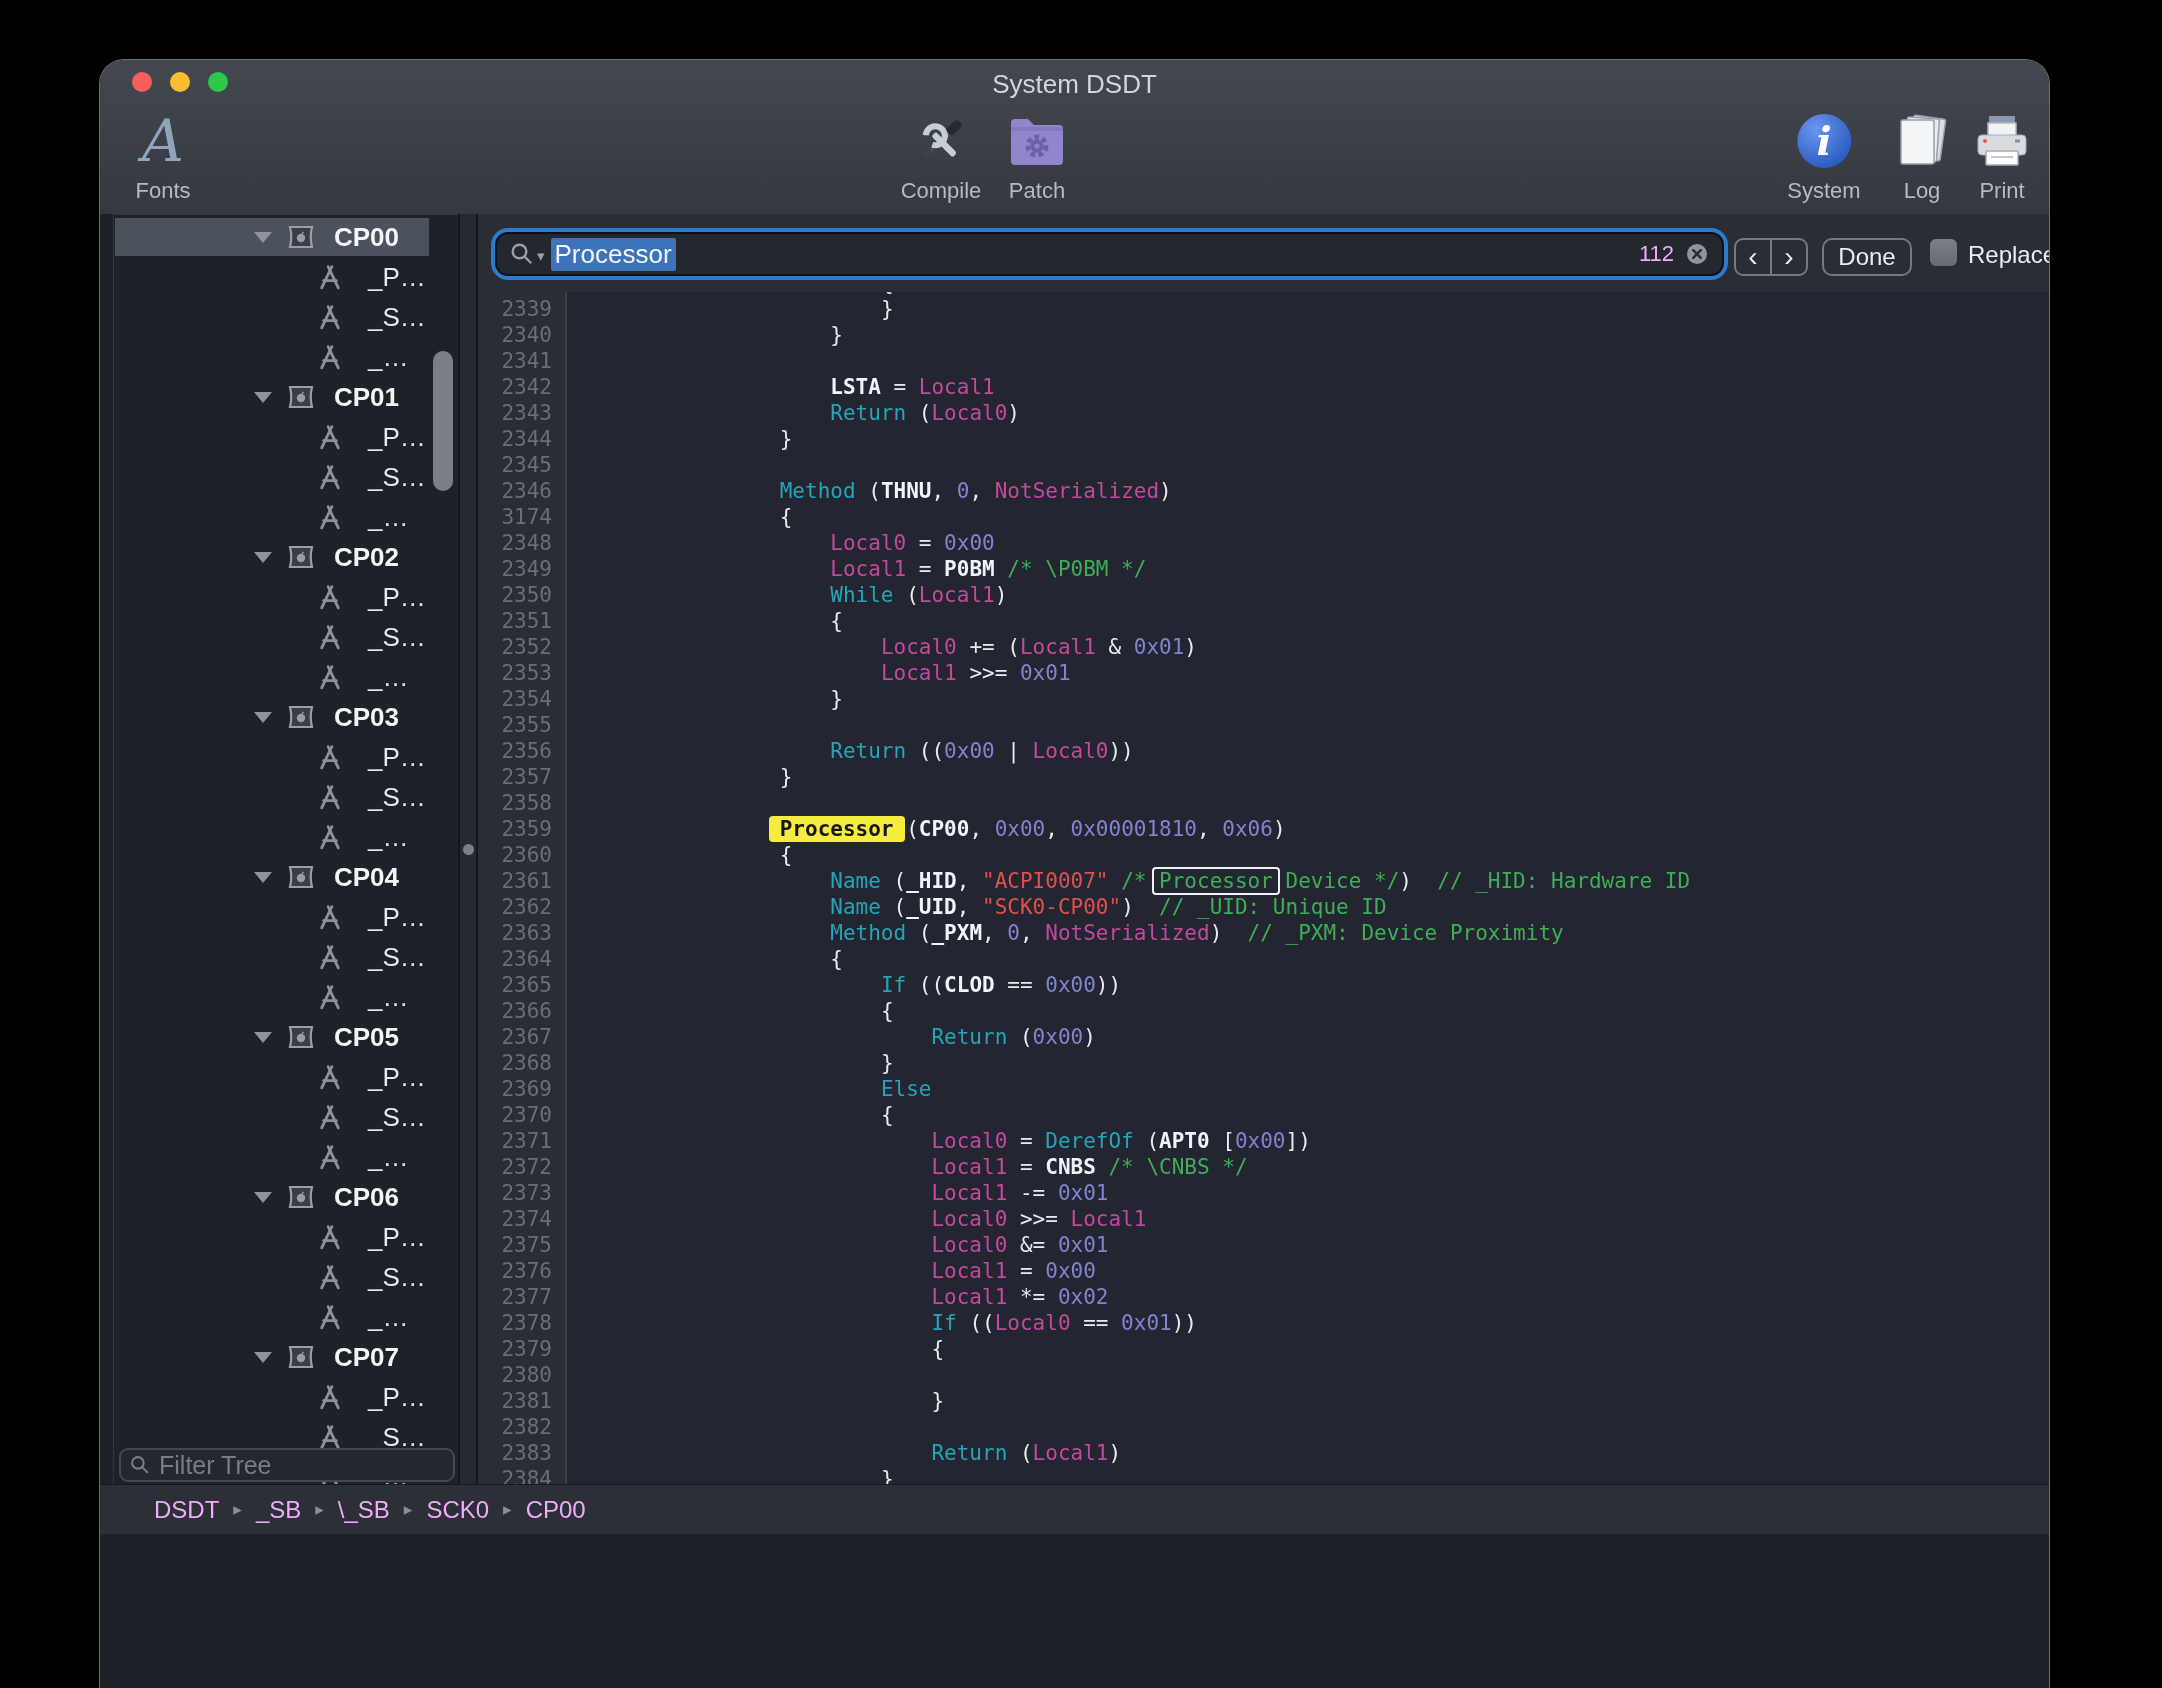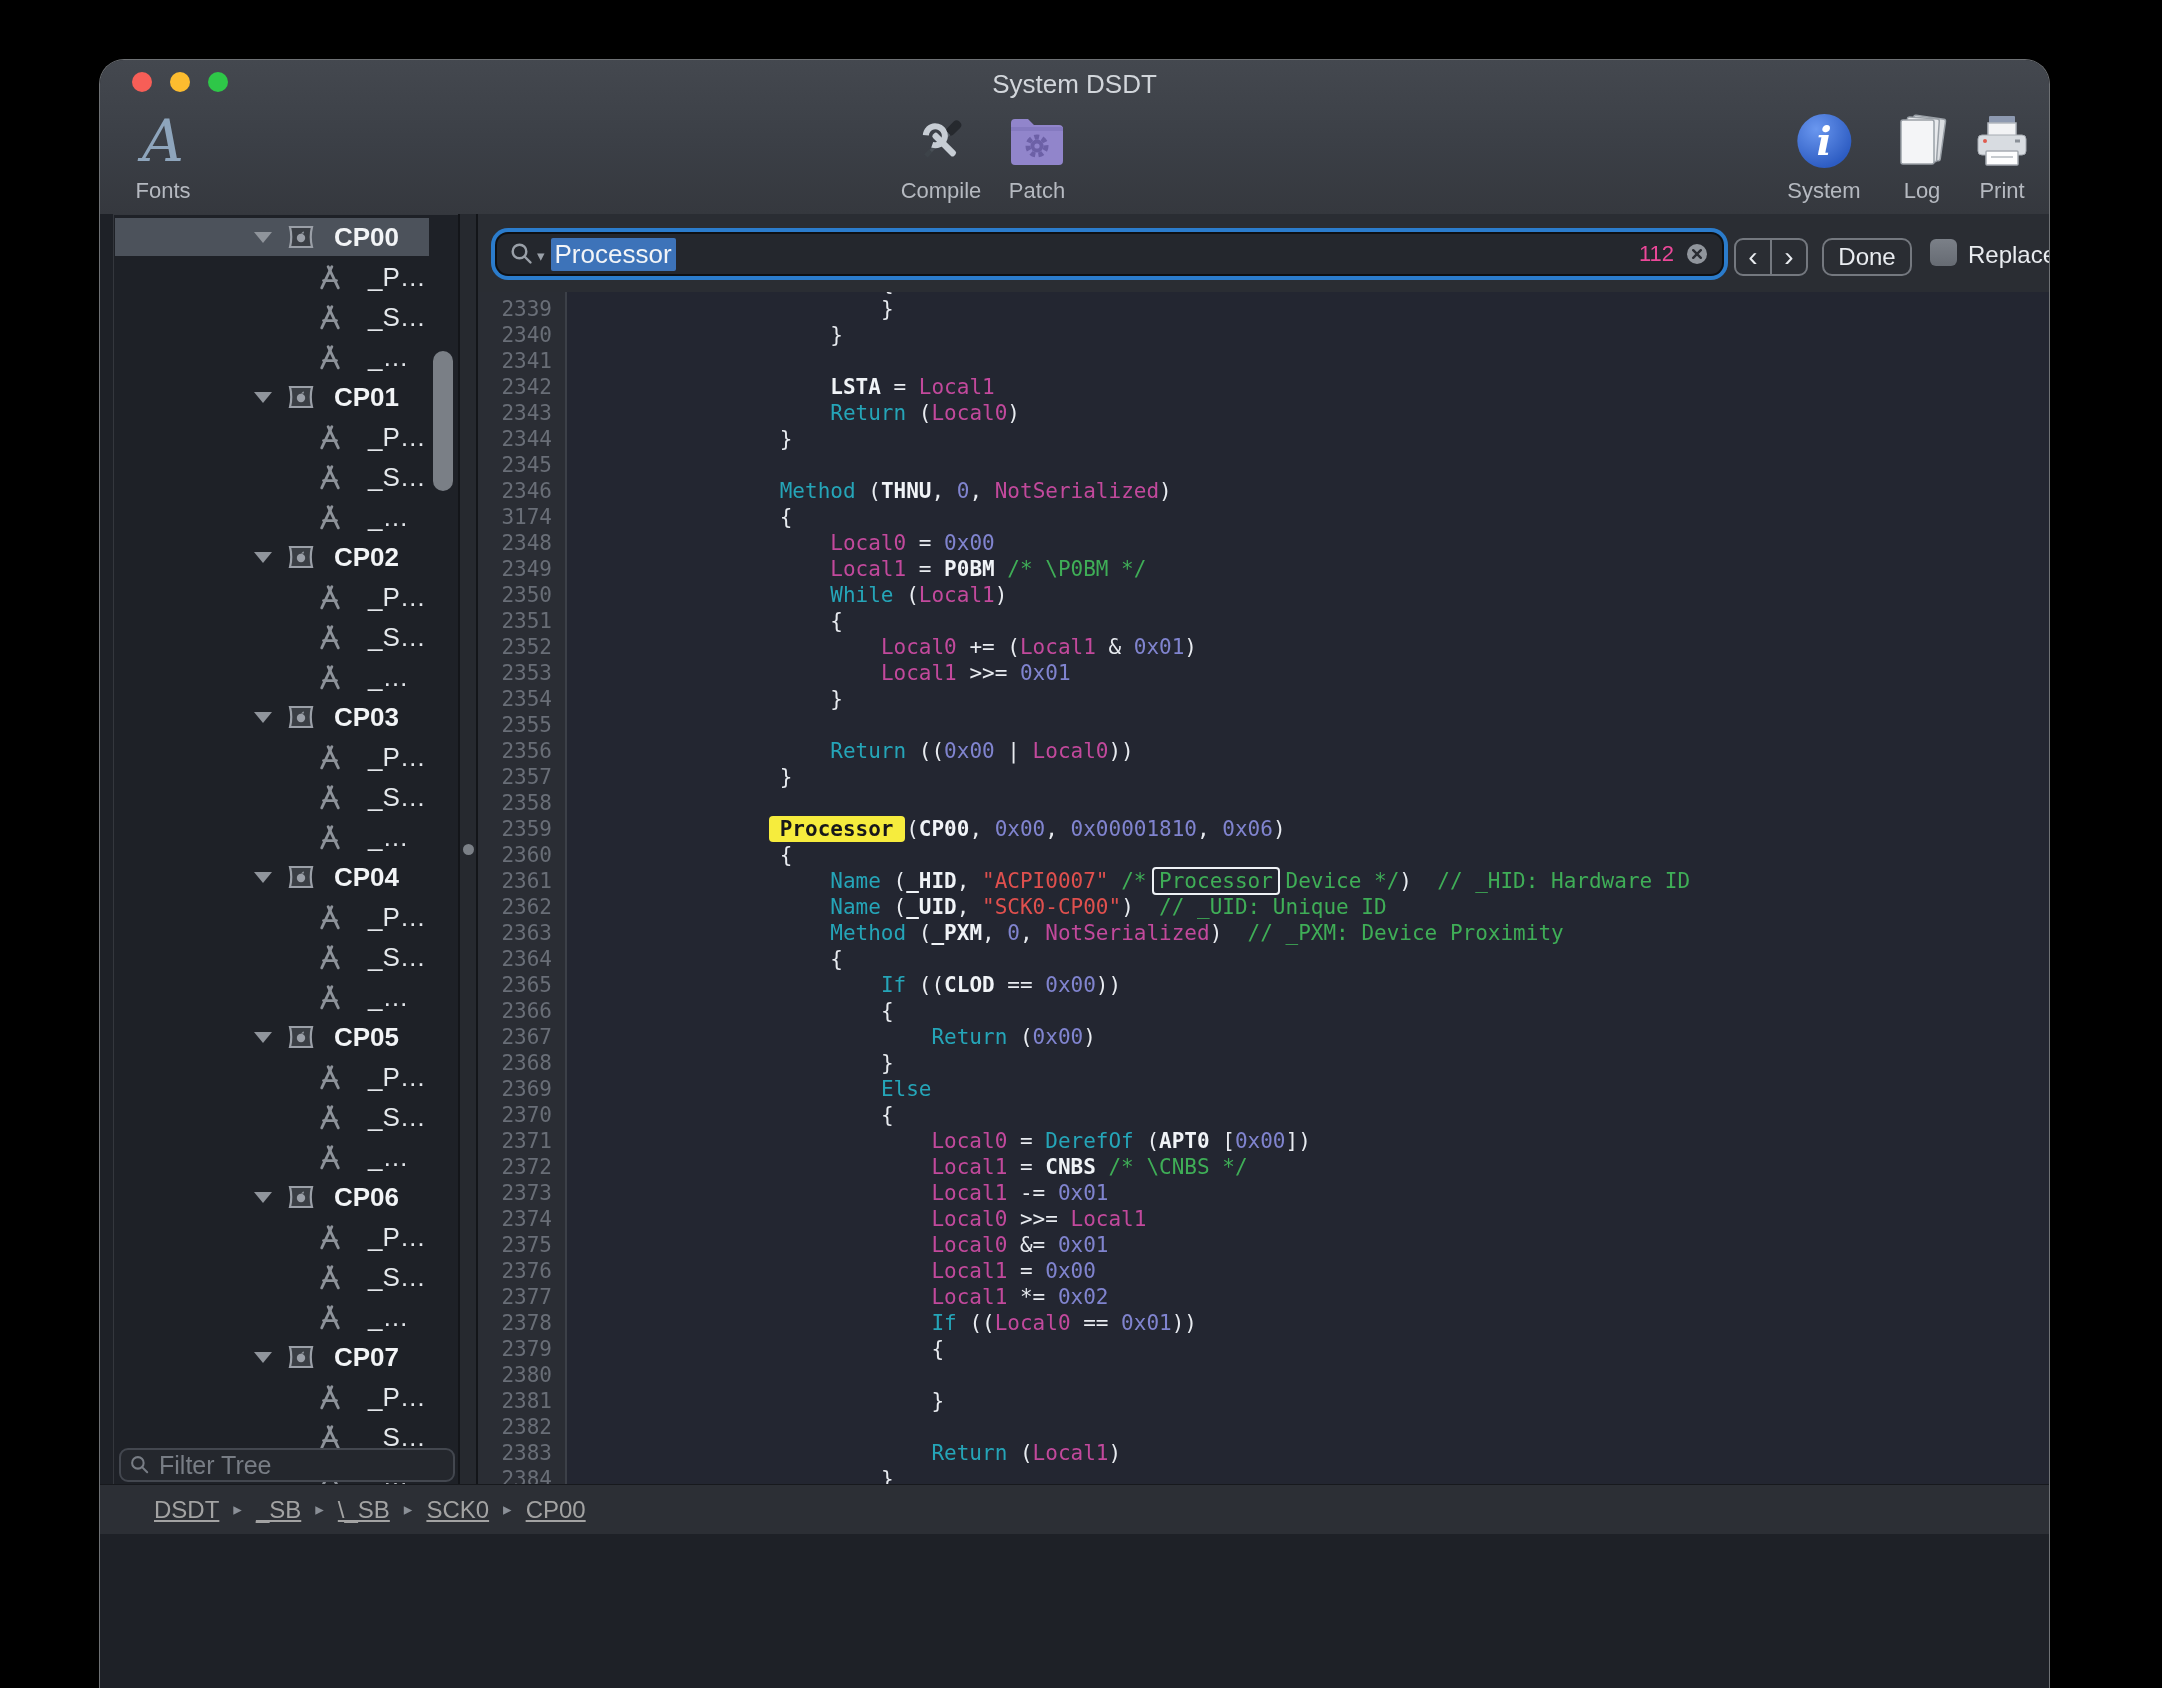--- a/index.html
+++ b/index.html
@@ -28,21 +28,21 @@
   .sum-i{font-family:"DejaVu Serif",serif;font-style:italic;font-weight:bold;font-size:40px;color:#fff;line-height:40px;}
 
   
   .findbar{position:absolute;left:362px;top:154px;width:1587px;height:78px;background:#2a2d33;
            border-bottom:1px solid #1c1e22;}
   .searchfield{position:absolute;left:35px;top:20px;width:1225px;height:40px;border-radius:11px;
                background:#24272d;box-shadow:0 0 0 2px #0e1013,0 0 0 6px #2b7ccc;
                display:flex;align-items:center;padding:0 12px;box-sizing:border-box;}
   .sf-chev{font-size:15px;color:#9aa0a8;margin:4px 6px 0 2px;}
   .sf-text{font-size:26px;color:#f2f4f7;background:#3d73b9;padding:1px 4px;border-radius:2px;white-space:nowrap;}
-  .sf-count{margin-left:auto;font-size:22px;color:#ec4899;}
+  .sf-count{margin-left:auto;font-size:22px;color:#f0abfc;}
   .seg{position:absolute;left:1272px;top:24px;width:70px;height:34px;border:2px solid #74787f;border-radius:9px;
        display:flex;}
   .seg div{flex:1;display:flex;align-items:center;justify-content:center;color:#e9ecf0;font-size:28px;line-height:28px;}
   .seg div:first-child{border-right:2px solid #74787f;}
   .done-btn{position:absolute;left:1360px;top:24px;width:86px;height:34px;border:2px solid #74787f;border-radius:10px;
             display:flex;align-items:center;justify-content:center;font-size:24px;color:#e9ecf0;}
   .rep-box{position:absolute;left:1468px;top:25px;width:27px;height:27px;border-radius:6px;
            background:linear-gradient(180deg,#7b8088,#666b73);}
   .rep-label{position:absolute;left:1506px;top:24px;font-size:24px;color:#e9ecf0;line-height:34px;}
 
@@ -82,21 +82,21 @@
   .tv{color:#c2499c;}
   .tn{color:#8084cf;}
   .tc{color:#3fae57;}
   .ts{color:#e0504e;}
   .ty{background:#f6ec3d;color:#17171a;font-weight:bold;border-radius:4px;padding:1px 11px;margin:0 -11px;}
   .tx{color:#3fae57;border:2px solid #eef1f5;border-radius:4px;padding:0 5px;margin:0 -7px;}
 
   
   .statusbar{position:absolute;left:0;top:1424px;width:100%;height:50px;background:#2c2f35;
              border-top:1px solid #17191d;display:flex;align-items:center;padding-left:54px;box-sizing:border-box;}
-  .bc-item{font-size:24px;color:#a3a3a3;white-space:nowrap;text-decoration:underline;}
+  .bc-item{font-size:24px;color:#f0abfc;white-space:nowrap;}
   .bc-sep{font-size:17px;color:#8a8f96;margin:0 14px;}
   svg{display:block;}
 </style>
 </head>
 <body>
 
 <div class="stage">
   <div class="win">
 
     <div class="toolbar">

